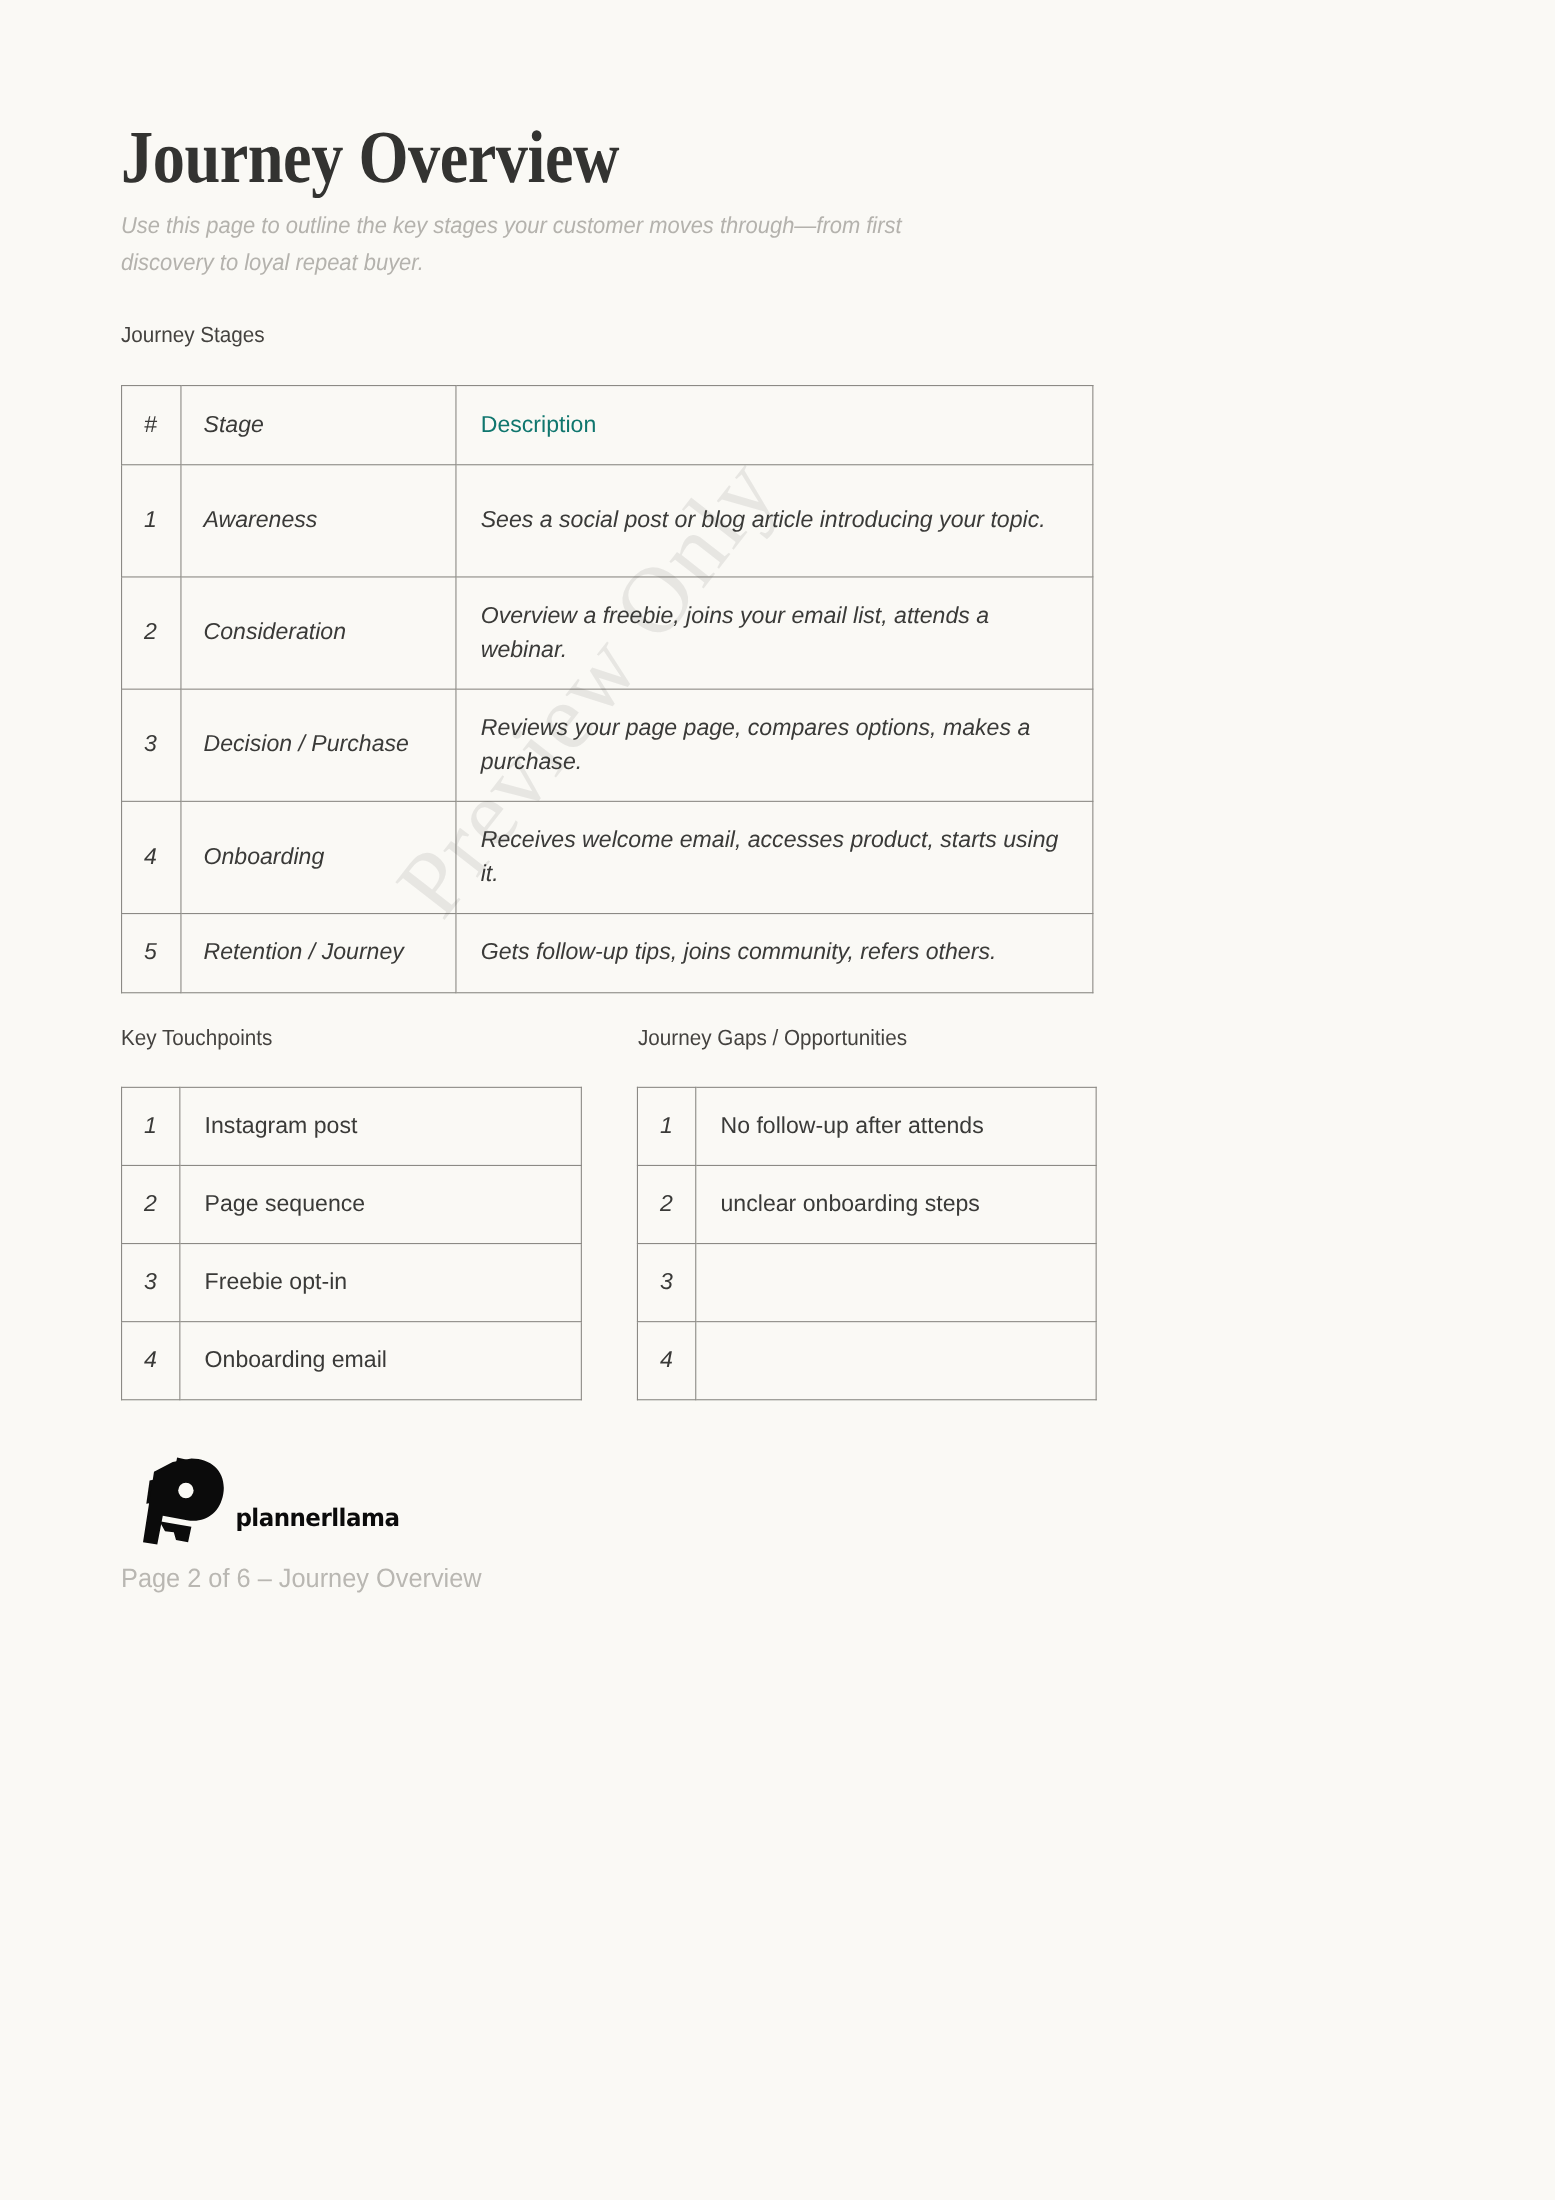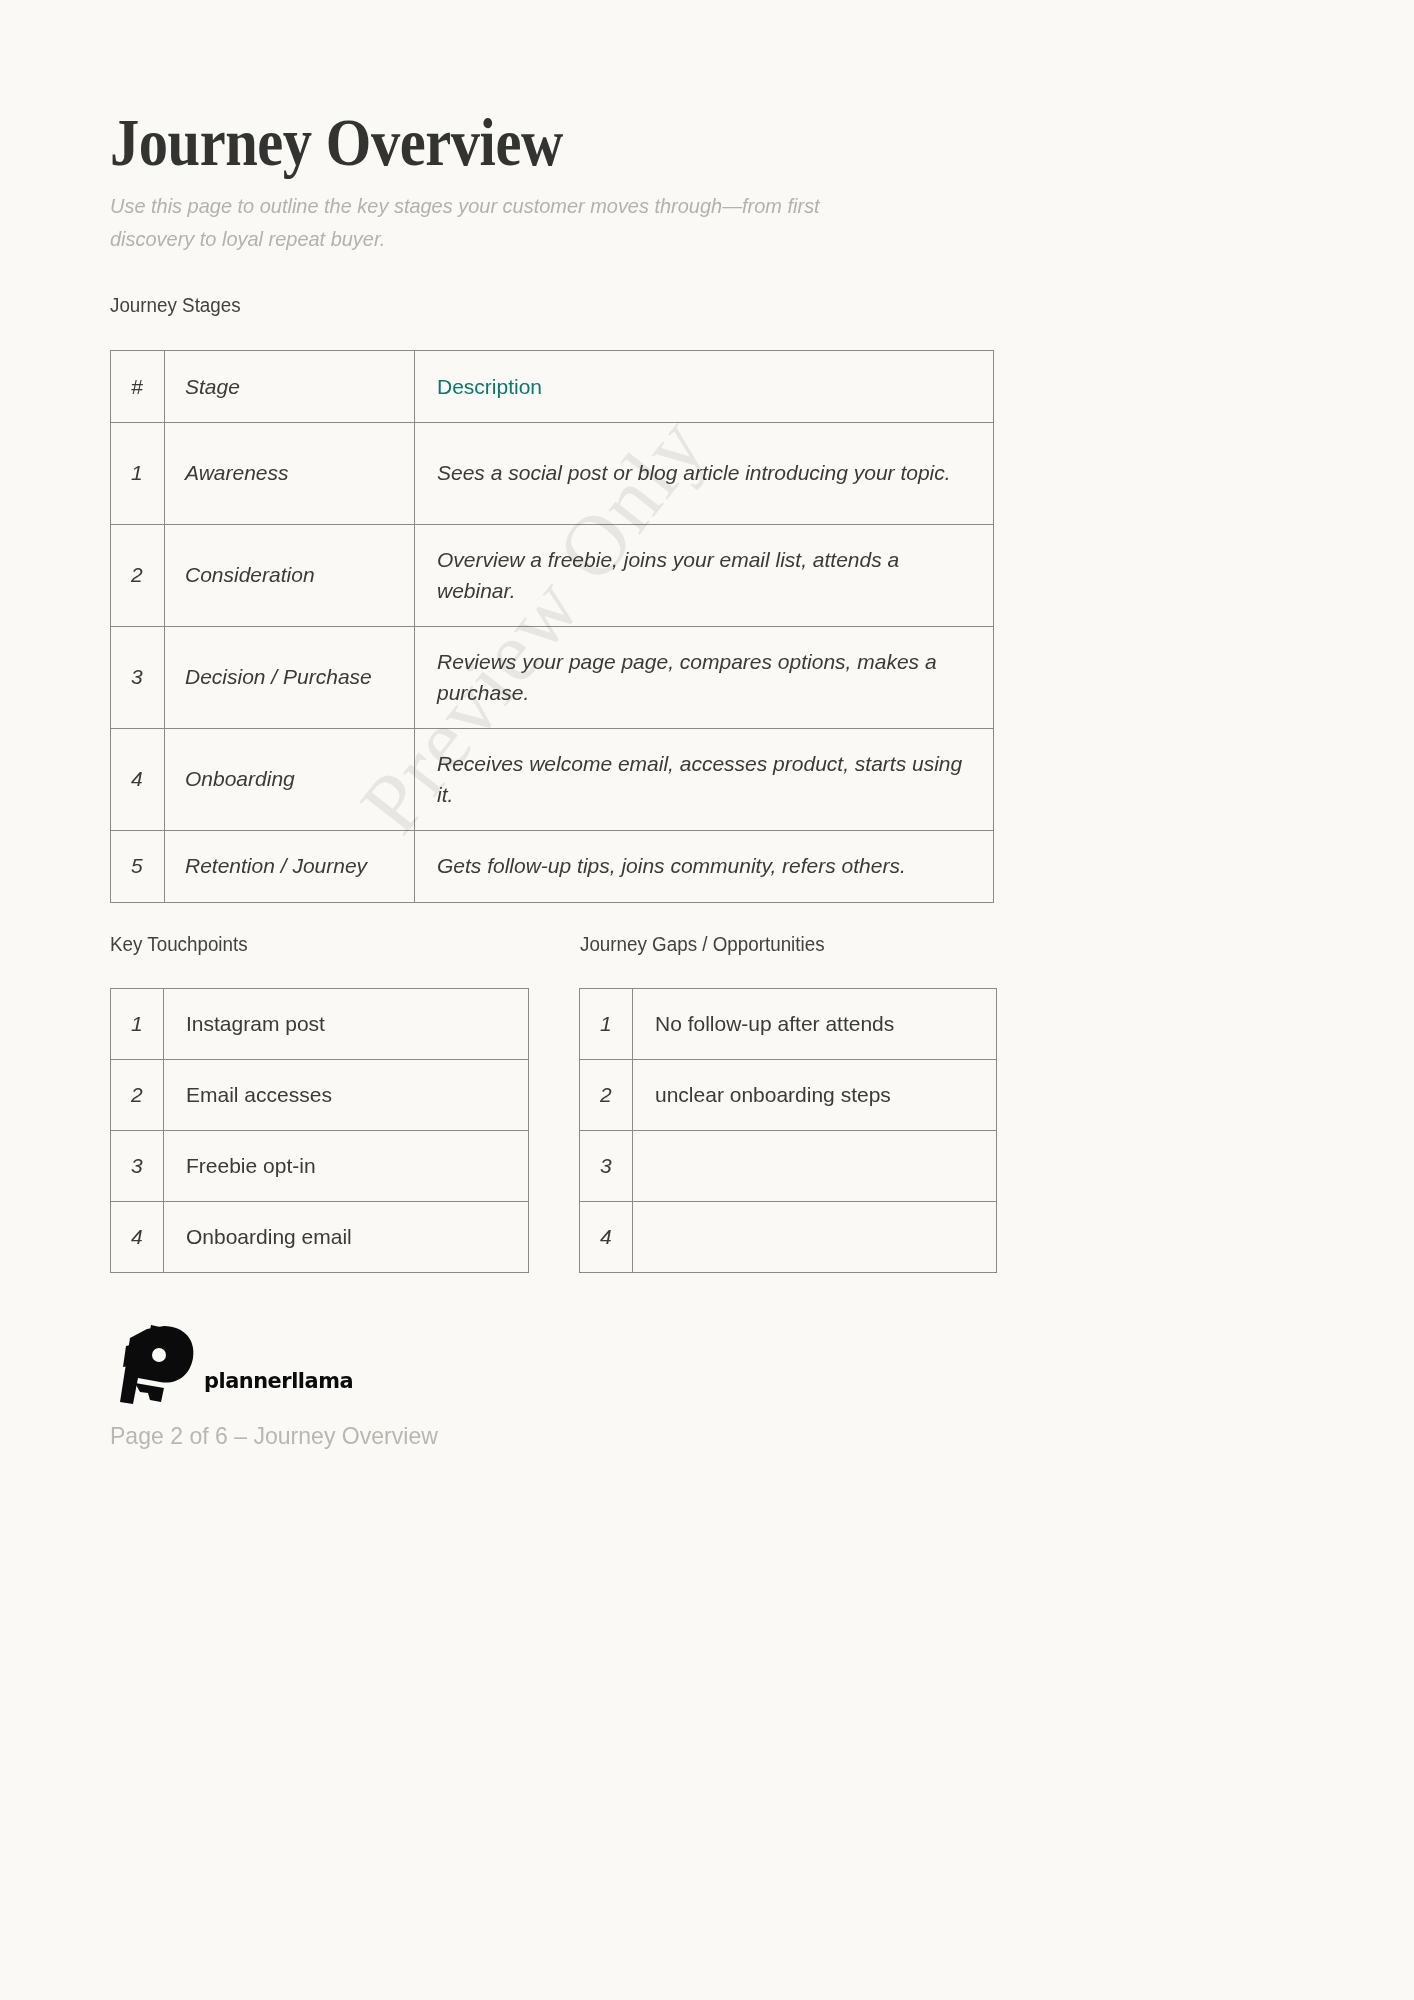--- a/index.html
+++ b/index.html
@@ -117,21 +117,21 @@
   #touchpoints-table { left: 110px; top: 988px; width: 419px; }
   #gaps-table        { left: 579px; top: 988px; width: 418px; }
 
   .mini-table td { height: 71px; font-size: 21px; }
   .mini-table .c-num  { width: 53px; padding-left: 20px; font-style: italic; }
   .mini-table .c-text { padding-left: 22px; margin-top: 25px; }
 
   
   .logo-wrap {
     position: absolute;
-    left: 120px;
+    left: 130px;
     top: 1322px;
     width: 200px;
     height: 84px;
   }
   .logo-mark { position: absolute; left: 0; top: 0; }
   .logo-word {
     position: absolute;
     left: 84px;
     top: 46px;
     font-family: "DejaVu Sans", sans-serif;
@@ -210,21 +210,21 @@
     <div class="section-label" id="label-gaps">Journey Gaps / Opportunities</div>
 
     <table id="touchpoints-table" class="mini-table">
       <tbody>
         <tr>
           <td class="c-num">1</td>
           <td class="c-text">Instagram post</td>
         </tr>
         <tr>
           <td class="c-num">2</td>
-          <td class="c-text">Email accesses</td>
+          <td class="c-text">Page sequence</td>
         </tr>
         <tr>
           <td class="c-num">3</td>
           <td class="c-text">Freebie opt-in</td>
         </tr>
         <tr>
           <td class="c-num">4</td>
           <td class="c-text">Onboarding email</td>
         </tr>
       </tbody>

